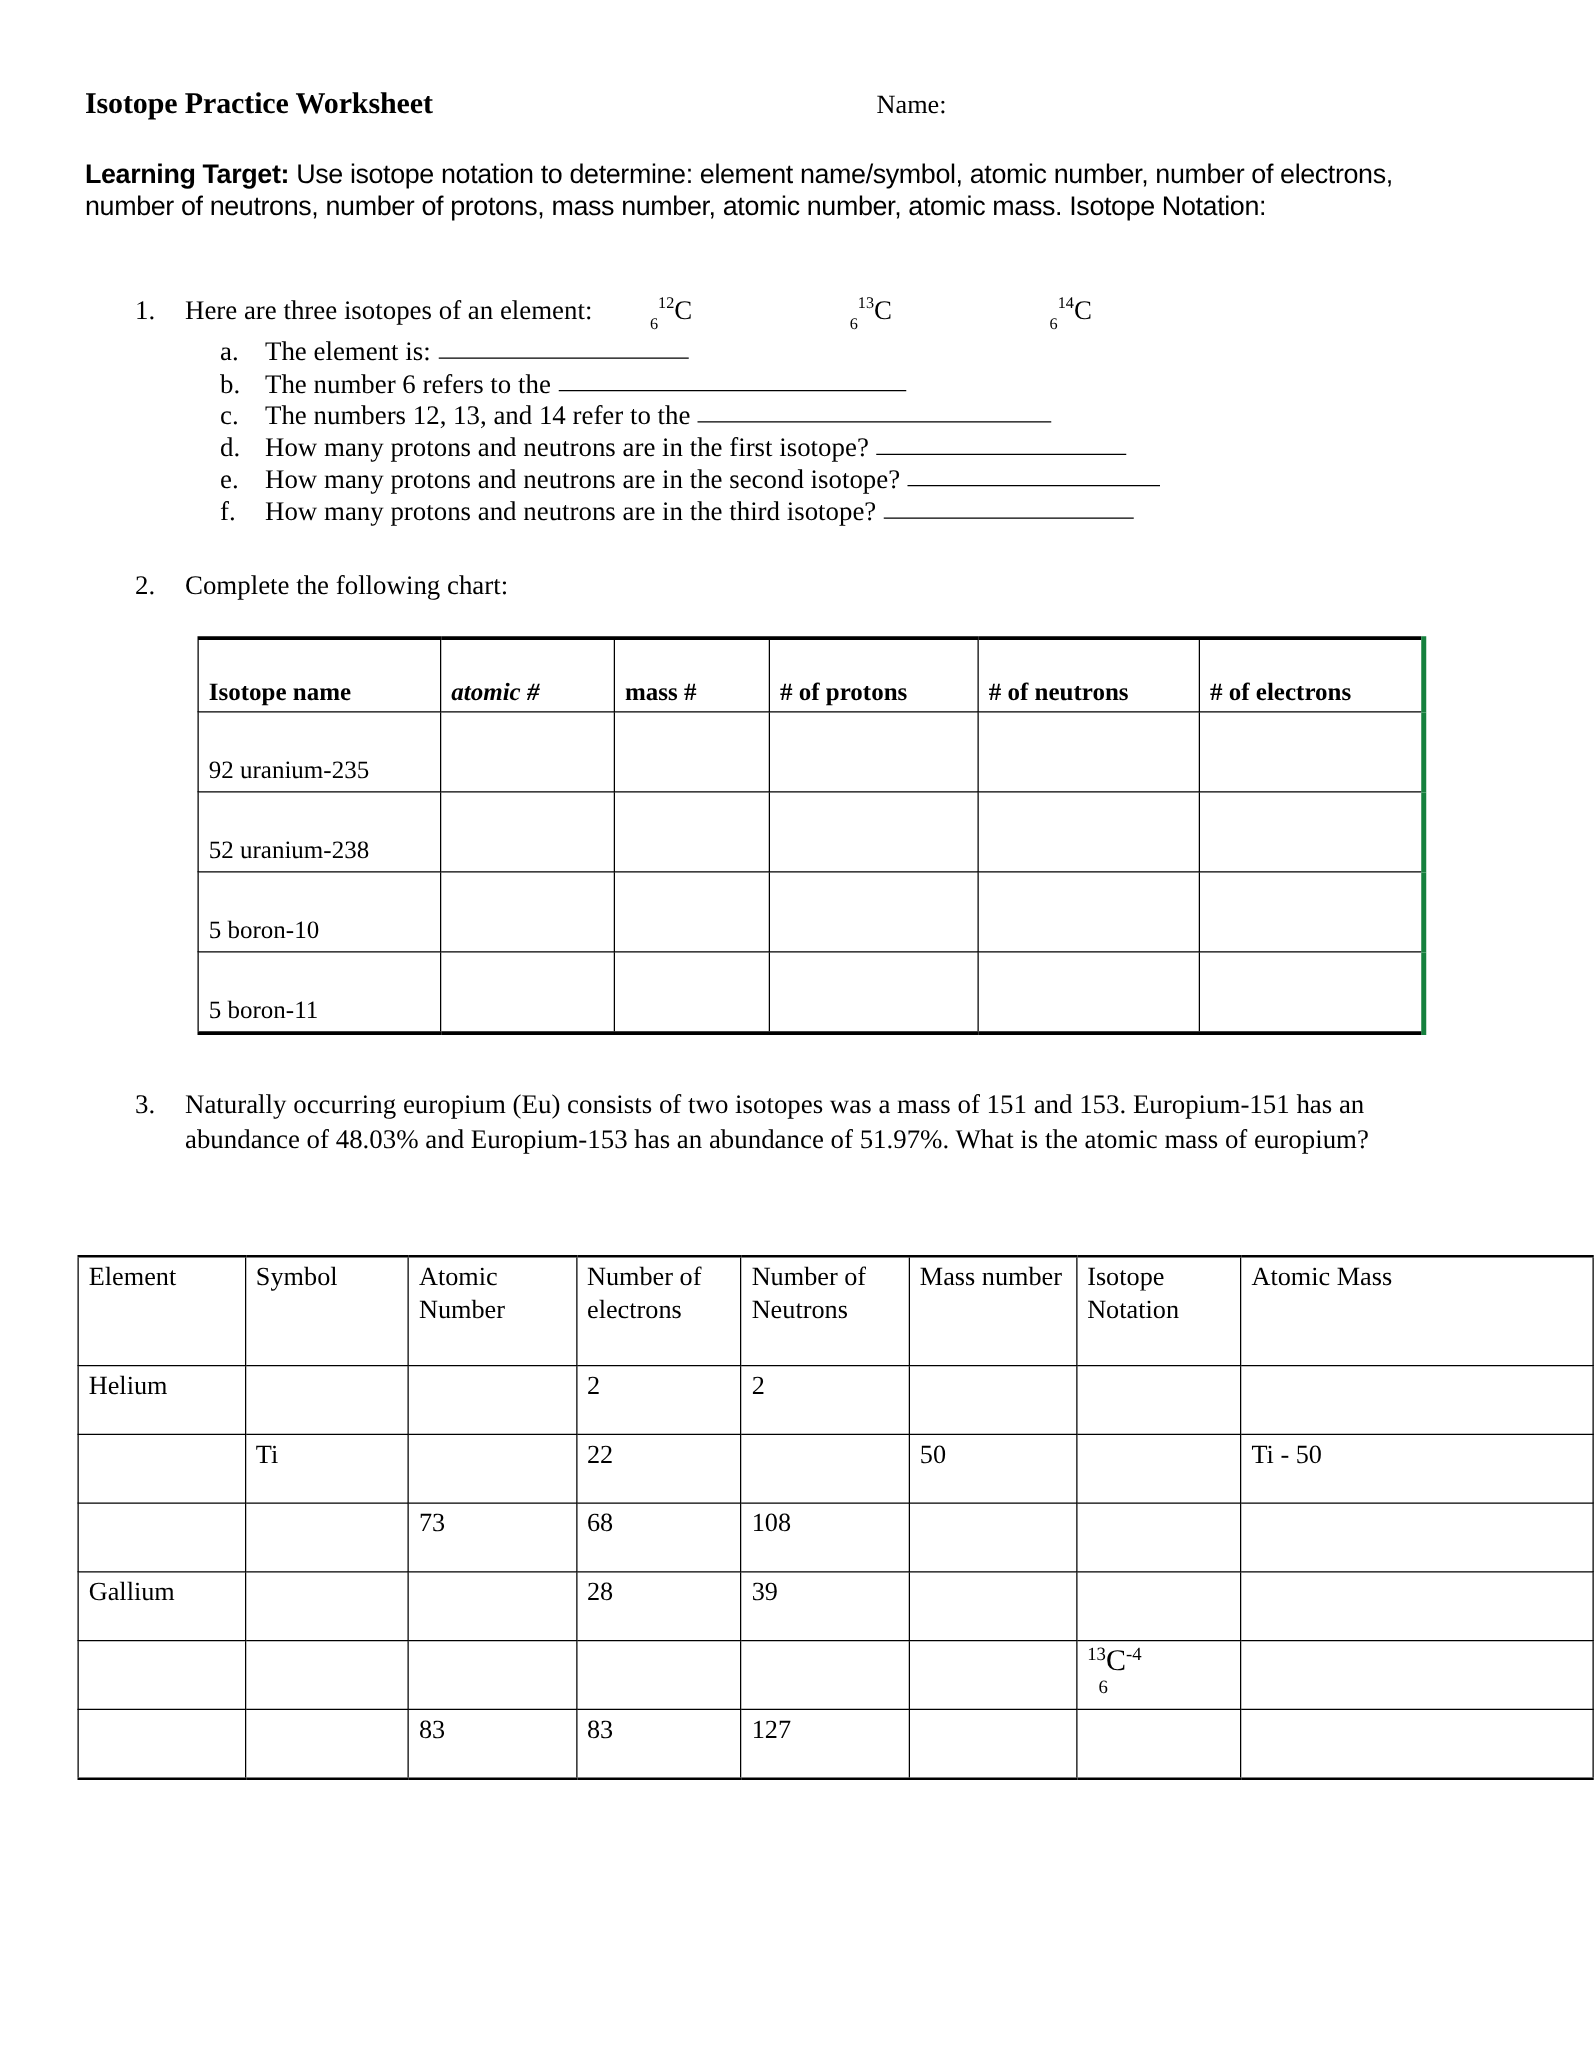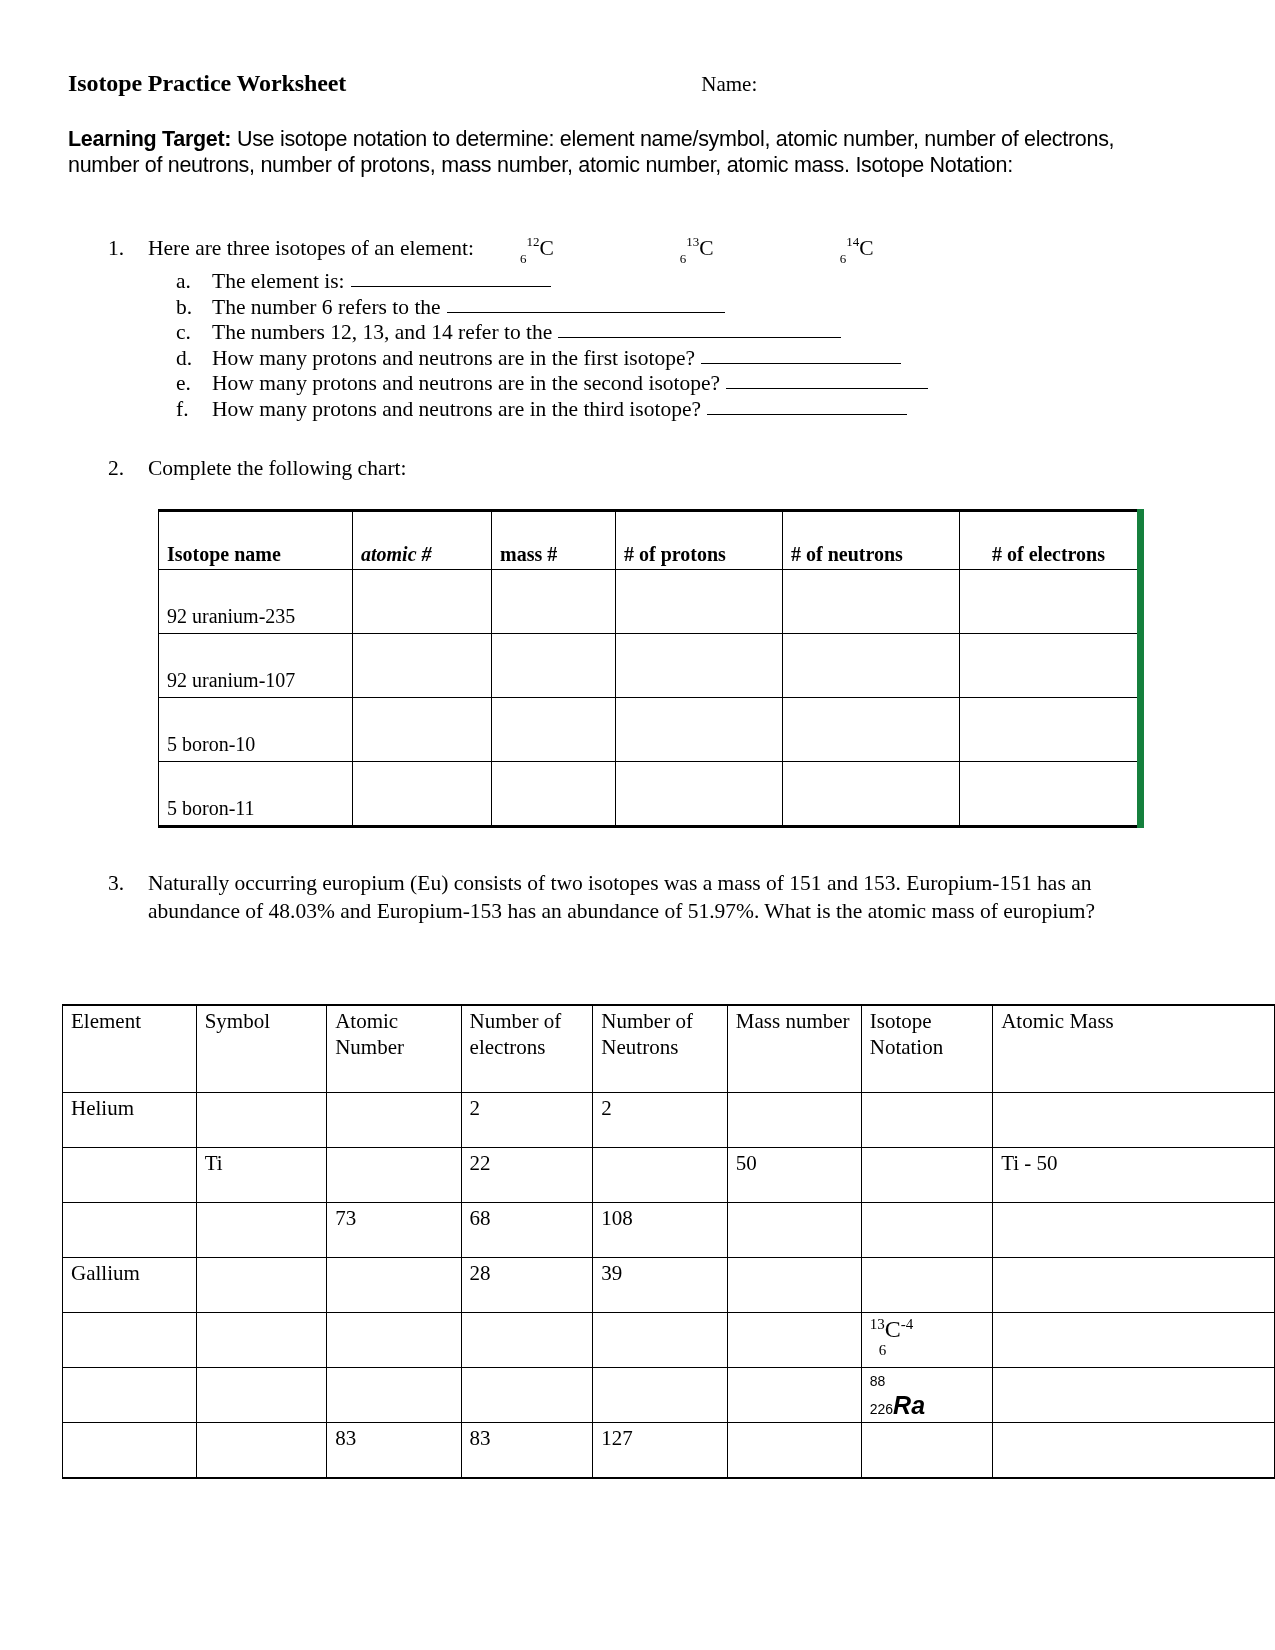--- a/index.html
+++ b/index.html
@@ -157,22 +157,21 @@
   }
   .chart-table tbody td {
     height: 58px;
     padding-bottom: 5px;
   }
   .chart-table tbody tr:last-child td {
     border-bottom: 3px solid #000;
   }
   .chart-table th:last-child,
   .chart-table td:last-child {
-    border-right: 7px solid #15803d;
-    text-align: center;
+    border-right: 4px solid #15803d;
   }
   .ct-c0 { width: 177px; }
   .ct-c1 { width: 122px; font-style: italic; }
   .ct-c2 { width: 107px; }
   .ct-c3 { width: 150px; }
   .ct-c4 { width: 160px; }
   .ct-c5 { width: 161px; }
 
   
   .q3 {
@@ -344,21 +343,21 @@
     <tbody>
       <tr>
         <td>92 uranium-235</td>
         <td></td>
         <td></td>
         <td></td>
         <td></td>
         <td></td>
       </tr>
       <tr>
-        <td>92 uranium-107</td>
+        <td>52 uranium-238</td>
         <td></td>
         <td></td>
         <td></td>
         <td></td>
         <td></td>
       </tr>
       <tr>
         <td>5 boron-10</td>
         <td></td>
         <td></td>
@@ -447,32 +446,20 @@
         <td></td>
         <td></td>
         <td></td>
         <td></td>
         <td>
           <span class="notation-c"><span class="top">13</span><span class="el">C</span><span class="chg">-4</span><span class="bot">6</span></span>
         </td>
         <td></td>
       </tr>
 
-      <tr>
-        <td></td>
-        <td></td>
-        <td></td>
-        <td></td>
-        <td></td>
-        <td></td>
-        <td>
-          <span class="notation-ra"><span class="top">88</span><span class="bot">226</span><span class="el">Ra</span></span>
-        </td>
-        <td></td>
-      </tr>
 
       <tr>
         <td></td>
         <td></td>
         <td>83</td>
         <td>83</td>
         <td>127</td>
         <td></td>
         <td></td>
         <td></td>

